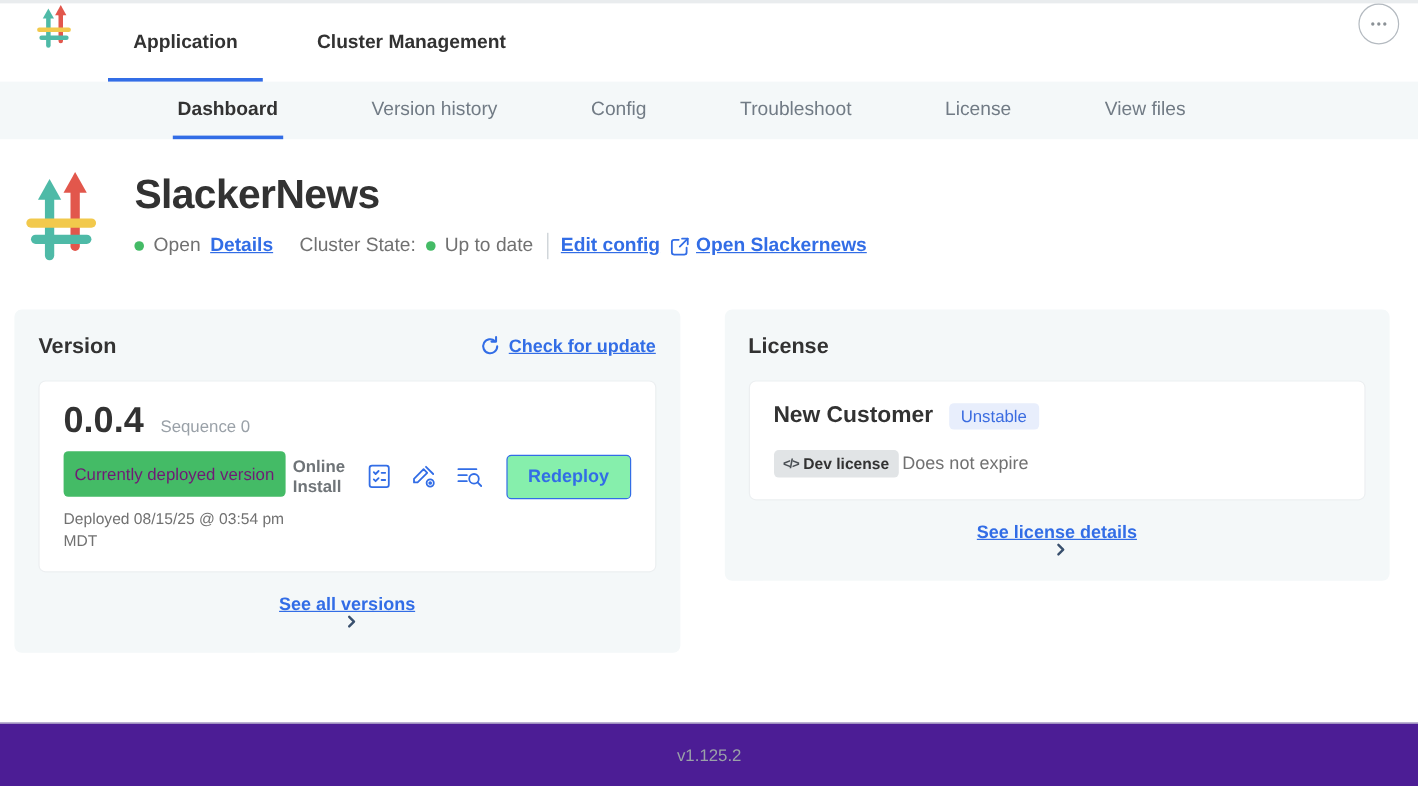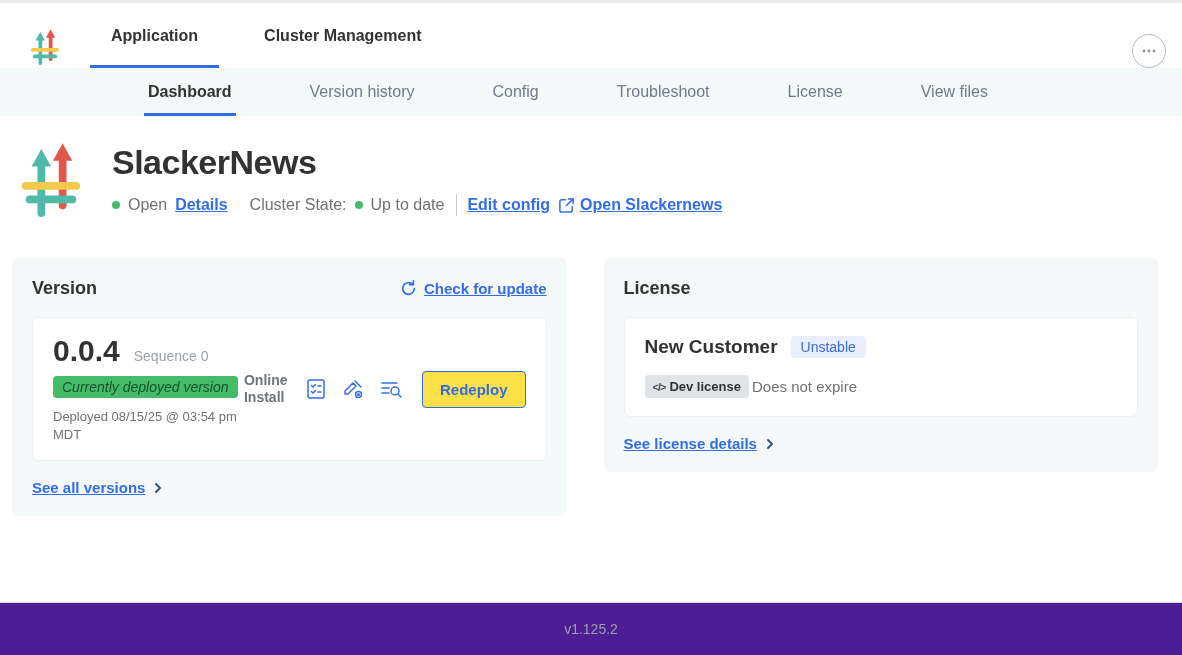--- a/index.html
+++ b/index.html
@@ -9,21 +9,21 @@
     font-family: "Liberation Sans", sans-serif;
     color: #323232; background: #ffffff;
     position: relative; overflow: hidden;
   }
   a { cursor: pointer; }
 
   .top-strip { height: 3px; background: #e9ecee; }
 
   
   .topnav {
-    height: 65px; display: flex; align-items: flex-end;
+    height: 65px; display: flex; align-items: flex-start;
     padding: 0 16px 0 30px; background: #fff;
   }
   .logo-sm { width: 30px; height: 40px; margin-right: 30px; cursor: pointer; flex: 0 0 auto; }
   .logo-sm svg, .logo-lg svg { display: block; width: 100%; height: 100%; }
   .toptabs { display: flex; height: 100%; align-items: stretch; }
   .toptab {
     display: flex; align-items: center; padding: 0 21px;
     font-size: 16px; font-weight: 600; color: #323232;
     position: relative; cursor: pointer;
   }
@@ -77,33 +77,33 @@
   .last-synced { color: #9aa1a8; font-size: 15px; font-weight: 400; margin-right: 20px; }
 
   .inner {
     background: #ffffff; border: 1px solid #eceff1; border-radius: 6px;
     margin-top: 18px; padding: 16px 20px; display: flex; align-items: center;
   }
   .ver-num-row { display: flex; align-items: baseline; }
   .ver-num { font-size: 30px; font-weight: 700; }
   .seq { font-size: 14px; color: #9aa1a8; margin-left: 14px; }
   .green-badge {
-    display: inline-block; background: #44bb66; color: #14532d; font-size: 14px;
-    padding: 3px 9px; border-radius: 4px; margin-top: 8px; font-style: italic;
+    display: inline-block; background: #44bb66; color: #701a75; font-size: 14px;
+    padding: 11px 9px; border-radius: 4px; margin-top: 8px;
   }
   .deployed { font-size: 13px; color: #717171; margin-top: 10px; max-width: 205px; line-height: 1.4; }
   .ver-right { margin-left: auto; display: flex; align-items: center; }
   .install-type { font-size: 14px; color: #6f7478; font-weight: 600; width: 48px; line-height: 1.25; margin-right: 12px; }
   .ver-icon { display: flex; align-items: center; margin-right: 13px; cursor: pointer; }
   .redeploy {
-    border: 1px solid #326de6; color: #326de6; background: #fde047;
+    border: 1px solid #326de6; color: #326de6; background: #86efac;
     font-weight: 700; font-size: 15px; padding: 9px 17px; border-radius: 4px;
     cursor: pointer; font-family: inherit; margin-left: 5px;
   }
-  .card-footer-link { margin-top: 18px; display: flex; align-items: center; font-size: 15px; }
+  .card-footer-link { margin-top: 18px; display: flex; align-items: center; font-size: 15px; flex-direction: column; }
   .card-footer-link .chev { display: flex; align-items: center; margin-left: 7px; }
 
   .inner-lic { background: #ffffff; border: 1px solid #eceff1; border-radius: 6px; margin-top: 18px; padding: 18px 20px; }
   .cust-row { display: flex; align-items: center; }
   .cust-name { font-size: 19px; font-weight: 700; }
   .unstable-badge { background: #e8eefc; color: #3b6ce0; font-size: 14px; padding: 3px 10px; border-radius: 4px; margin-left: 13px; }
   .lic-row { display: flex; align-items: center; margin-top: 17px; }
   .dev-badge {
     background: #e1e4e6; color: #323232; font-size: 13px; font-weight: 700;
     padding: 4px 8px; border-radius: 4px; display: flex; align-items: center;

